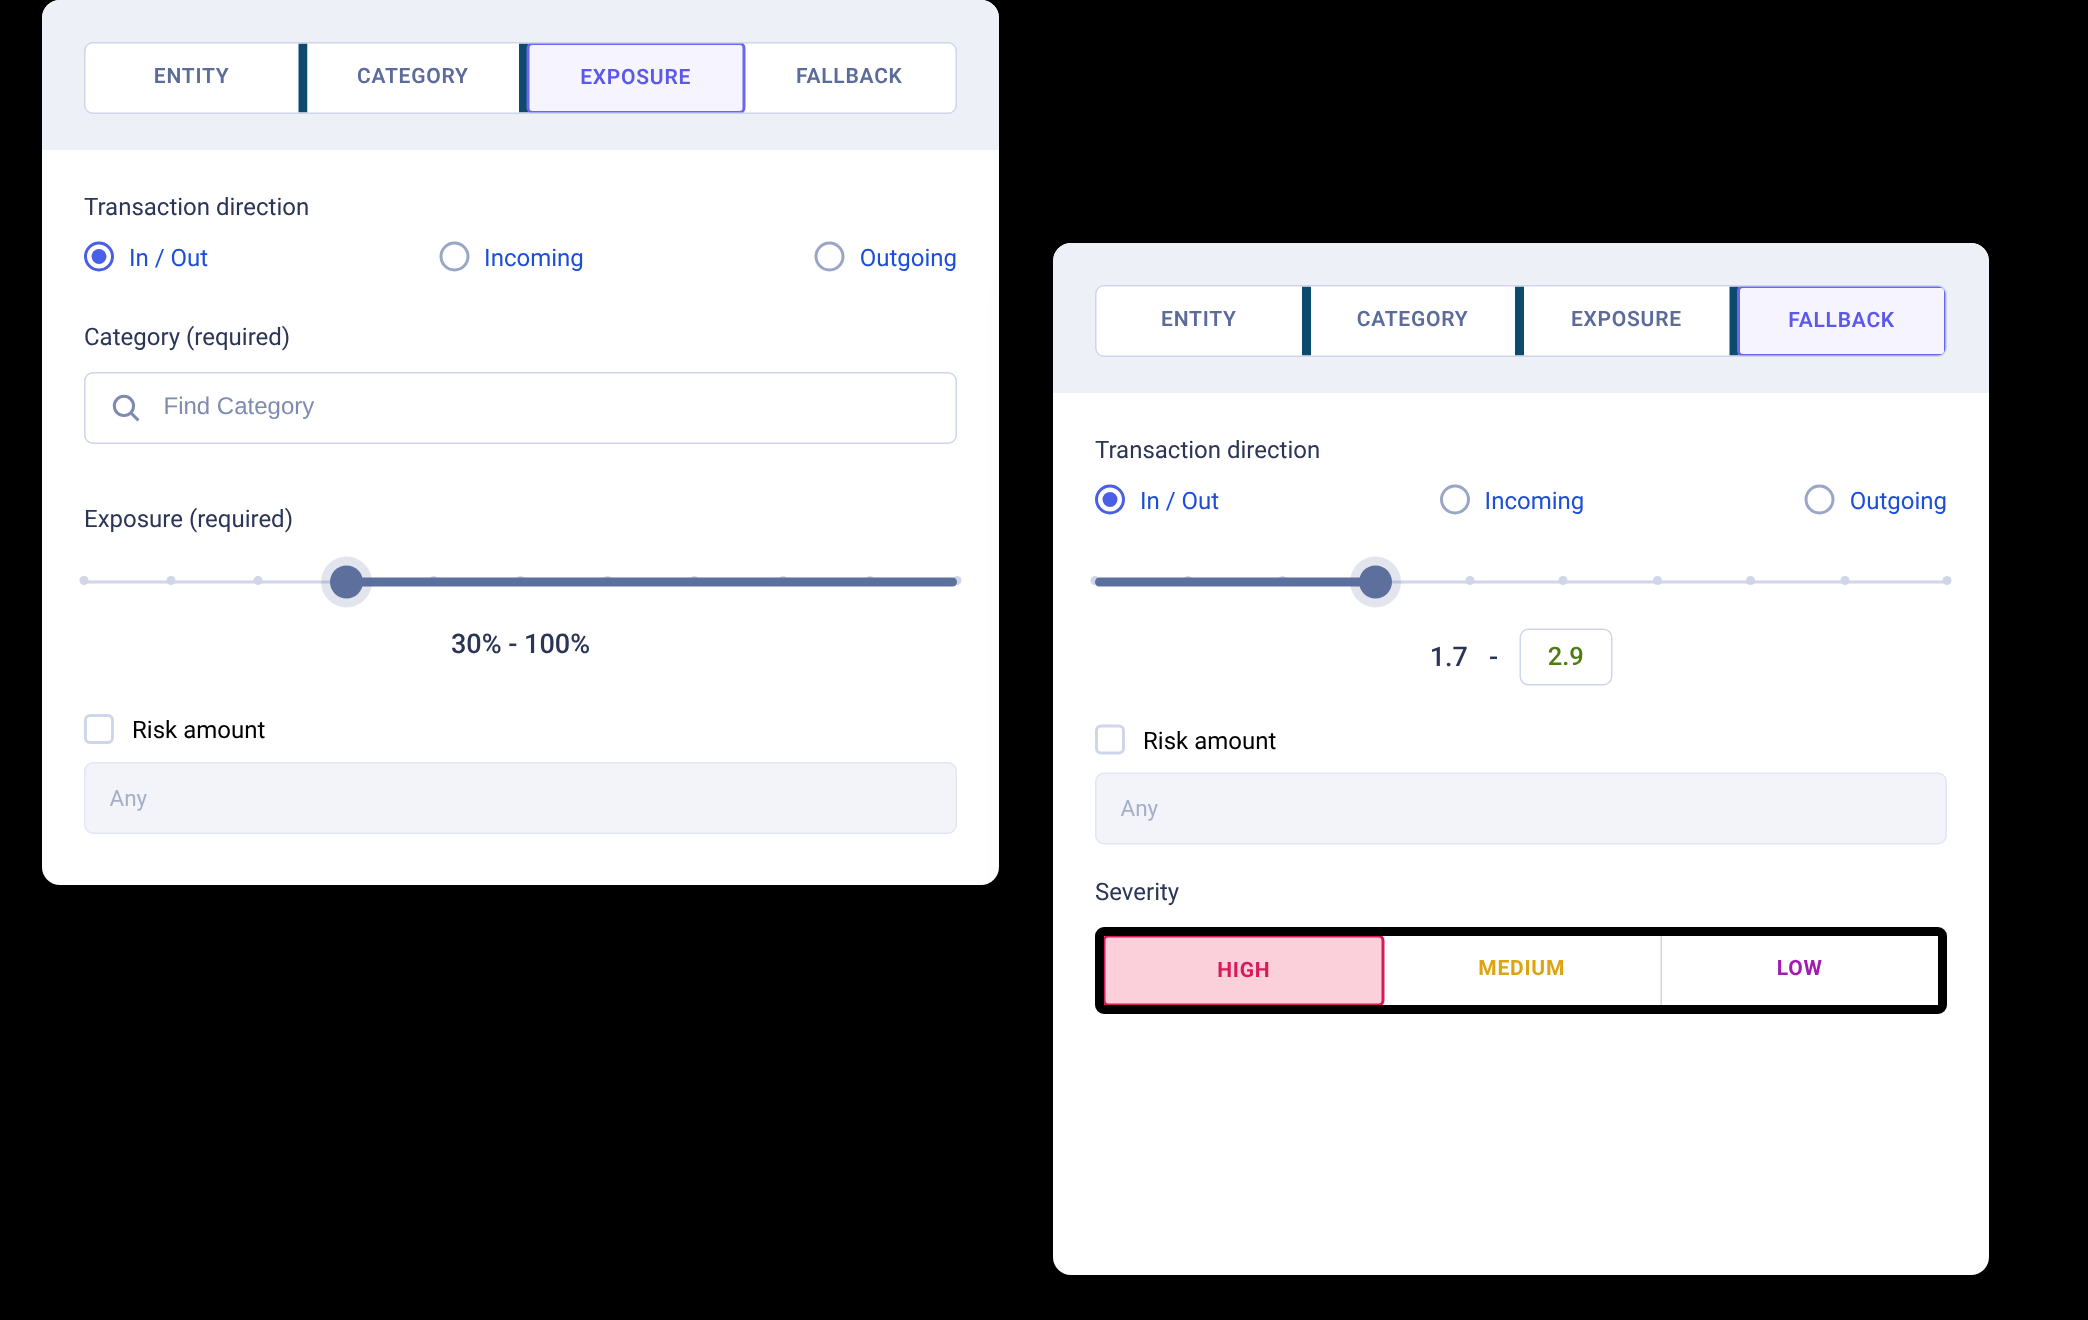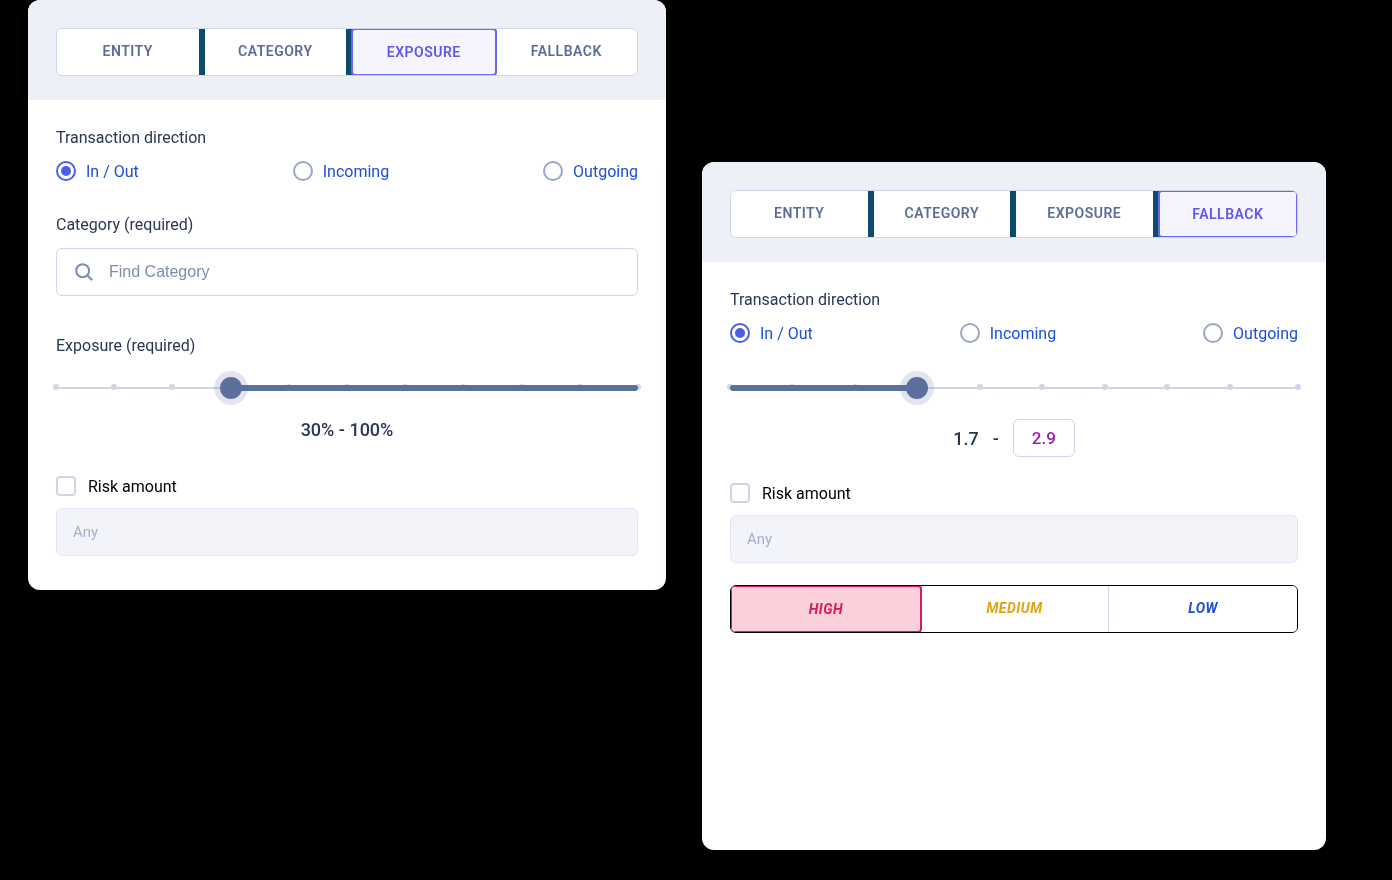--- a/index.html
+++ b/index.html
@@ -180,21 +180,21 @@
   align-items: center;
   justify-content: center;
   gap: 14px;
   margin-bottom: 26px;
 }
 .val-box {
   border: 1px solid #cfd6ea;
   border-radius: 6px;
   padding: 8px 18px;
   font-size: 17px;
-  color: #a21caf;
+  color: #4d7c0f;
 }
 .checkbox-row {
   display: flex;
   align-items: flex-end;
   gap: 12px;
   margin-bottom: 12px;
 }
 .checkbox {
   width: 20px;
   height: 20px;
@@ -207,24 +207,23 @@
   background: #f2f4fa;
   border-radius: 6px;
   padding: 14px 16px;
   font-size: 15px;
   color: #a5afc9;
   margin-bottom: 22px;
 }
 .card-left .disabled-input { margin-bottom: 0; }
 .severity-row {
   display: flex;
-  border: 1px solid #000000;
+  border: 6px solid #000000;
   border-radius: 6px;
   overflow: hidden;
-  font-style: italic;
 }
 .sev {
   flex: 1;
   text-align: center;
   padding: 14px 0;
   font-size: 14px;
   font-weight: 700;
   letter-spacing: 0.5px;
   border-right: 1px solid #cfd6ea;
   cursor: pointer;
@@ -233,21 +232,21 @@
 .sev.high {
   background: #fbd0db;
   color: #d8195a;
   border: 2px solid #d8195a;
   margin: -1px;
   border-radius: 4px;
   z-index: 1;
   position: relative;
 }
 .sev.med { color: #e0a310; background: #fff; }
-.sev.low { color: #1d4ed8; background: #fff; }
+.sev.low { color: #a21caf; background: #fff; }
 .info-icon {
   width: 16px;
   height: 16px;
   border: 1.5px solid #5b6b9a;
   border-radius: 50%;
   display: inline-flex;
   align-items: center;
   justify-content: center;
   font-size: 11px;
   font-style: italic;
@@ -364,19 +363,20 @@
       <span>-</span>
       <span class="val-box">2.9</span>
     </div>
 
     <div class="checkbox-row">
       <span class="checkbox"></span>
       <span>Risk amount</span>
     </div>
     <div class="disabled-input">Any</div>
 
+    <div class="field-label">Severity</div>
     <div class="severity-row">
       <div class="sev high">HIGH</div>
       <div class="sev med">MEDIUM</div>
       <div class="sev low">LOW</div>
     </div>
   </div>
 </div>
 
 </body></html>

